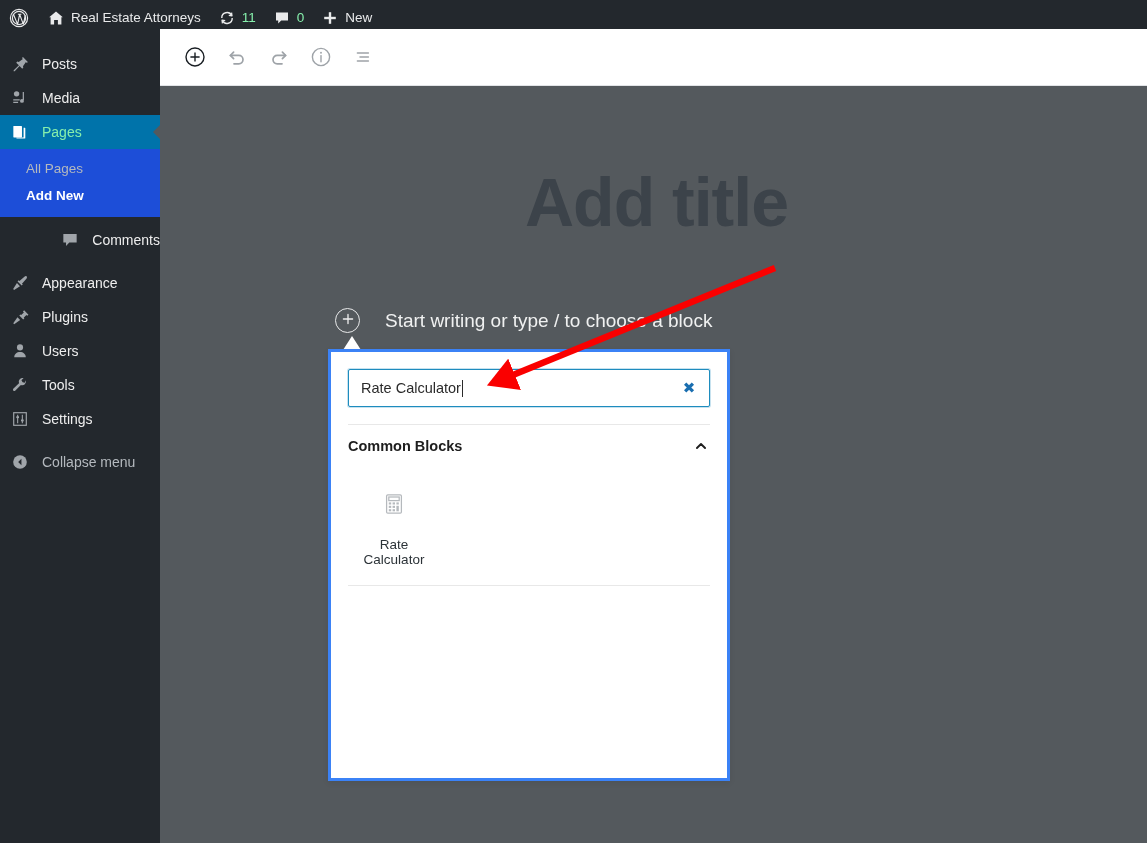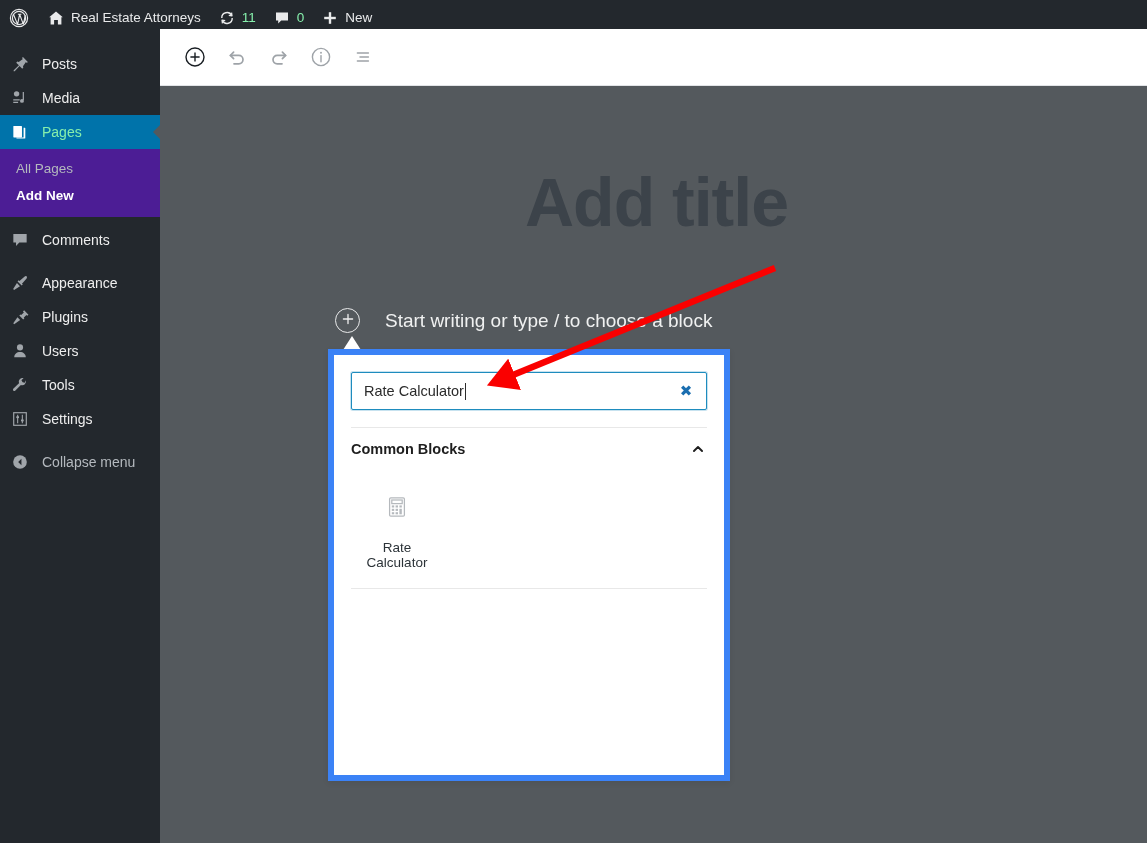--- a/index.html
+++ b/index.html
@@ -56,22 +56,22 @@
   .menu-item.active .mi-arrow {
     position: absolute; right: -1px; top: 50%;
     transform: translateY(-50%);
     width: 0; height: 0;
     border-top: 8px solid transparent;
     border-bottom: 8px solid transparent;
     border-right: 8px solid #54595d;
   }
   .menu-sep { height: 9px; }
   .submenu {
-    background: #4c1d95;
-    padding: 6px 0 8px 6px;
+    background: #1d4ed8;
+    padding: 6px 0 8px 16px;
   }
   .submenu-item {
     display: block;
     padding: 6px 0 6px 10px;
     font-size: 13.5px;
     color: #b4b9be;
   }
   .submenu-item.current { color: #fff; font-weight: bold; }
   .collapse-item { color: #b4b9be; }
   .collapse-item .mi-icon { color: #a0a5aa; }
@@ -121,21 +121,21 @@
   .placeholder-text {
     font-size: 19px;
     color: #f0f1f1;
   }
 
   
   .inserter-popup {
     position: absolute; left: 328px; top: 349px;
     width: 402px; height: 432px;
     background: #fff;
-    border: 6px solid #3b82f6;
+    border: 3px solid #3b82f6;
     box-shadow: 0 2px 6px rgba(0,0,0,.08);
   }
   .popup-caret {
     position: absolute; left: 343px; top: 336px;
     width: 0; height: 0;
     border-left: 9px solid transparent;
     border-right: 9px solid transparent;
     border-bottom: 14px solid #fff;
   }
   .search-wrap { padding: 17px 17px 0 17px; position: relative; }
@@ -301,21 +301,21 @@
       </span>
       <span>Pages</span>
       <span class="mi-arrow"></span>
     </div>
 
     <div class="submenu">
       <span class="submenu-item">All Pages</span>
       <span class="submenu-item current">Add New</span>
     </div>
 
-    <div class="menu-item" style="margin-top:6px;">
+    <div class="menu-item" style="margin-top:6px;justify-content:flex-end;">
       <span class="mi-icon">
         <svg width="18" height="18" viewBox="0 0 20 20" fill="currentColor">
           <path d="M2.6 3.2h14.8v9.6H9.2l-3.6 3.8v-3.8H2.6z"></path>
         </svg>
       </span>
       <span>Comments</span>
     </div>
 
     <div class="menu-sep"></div>
 

